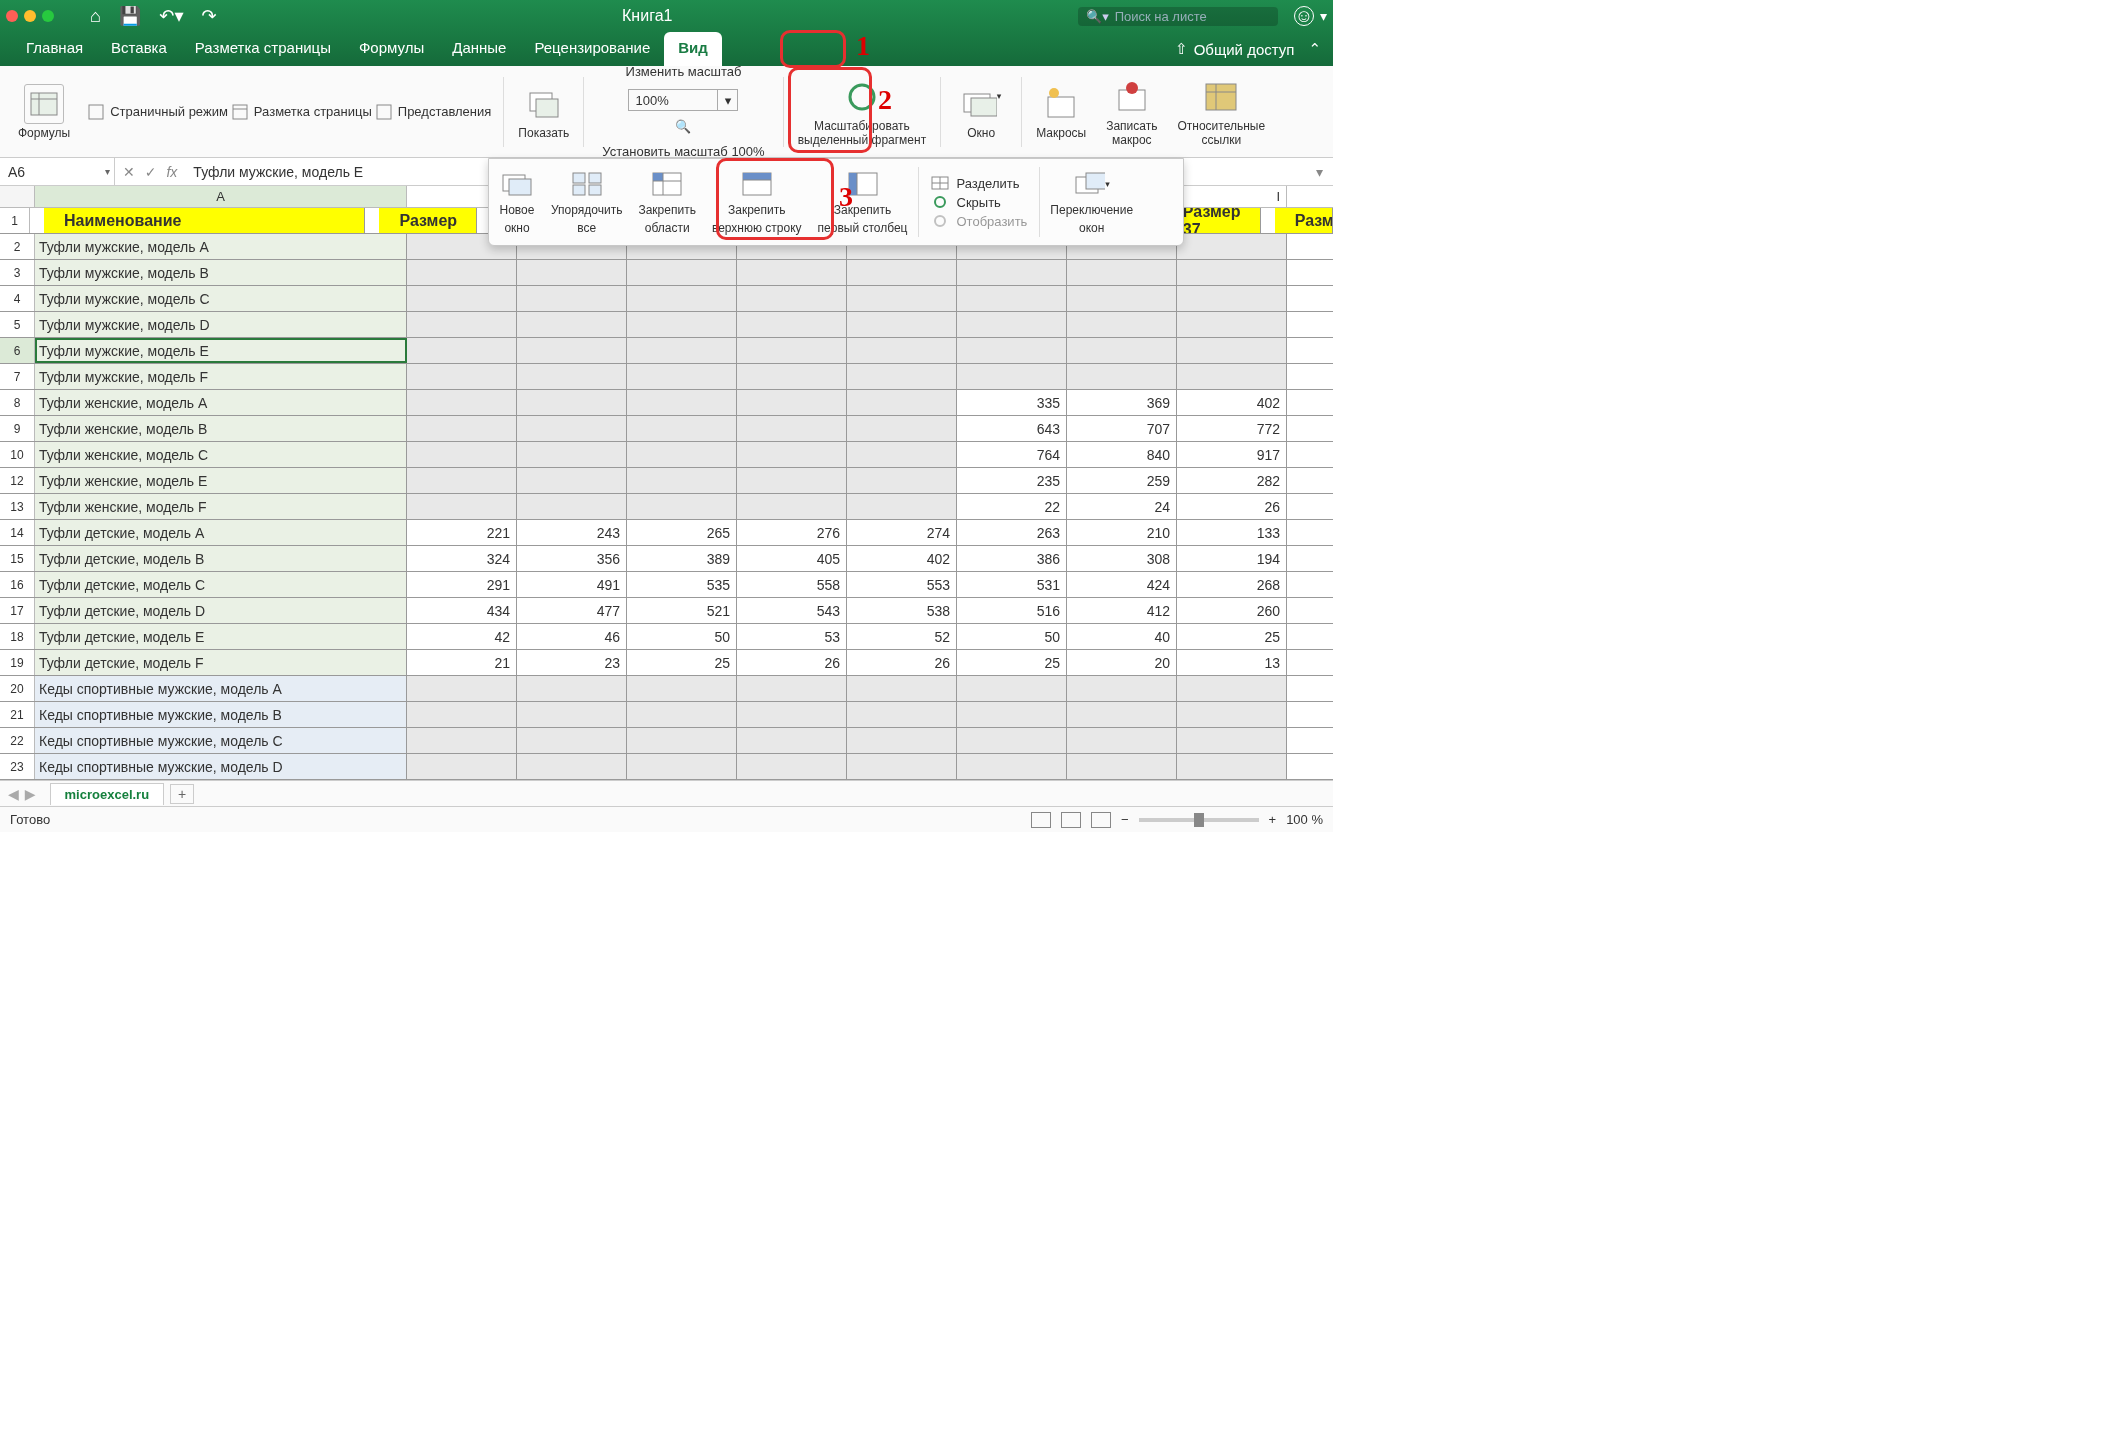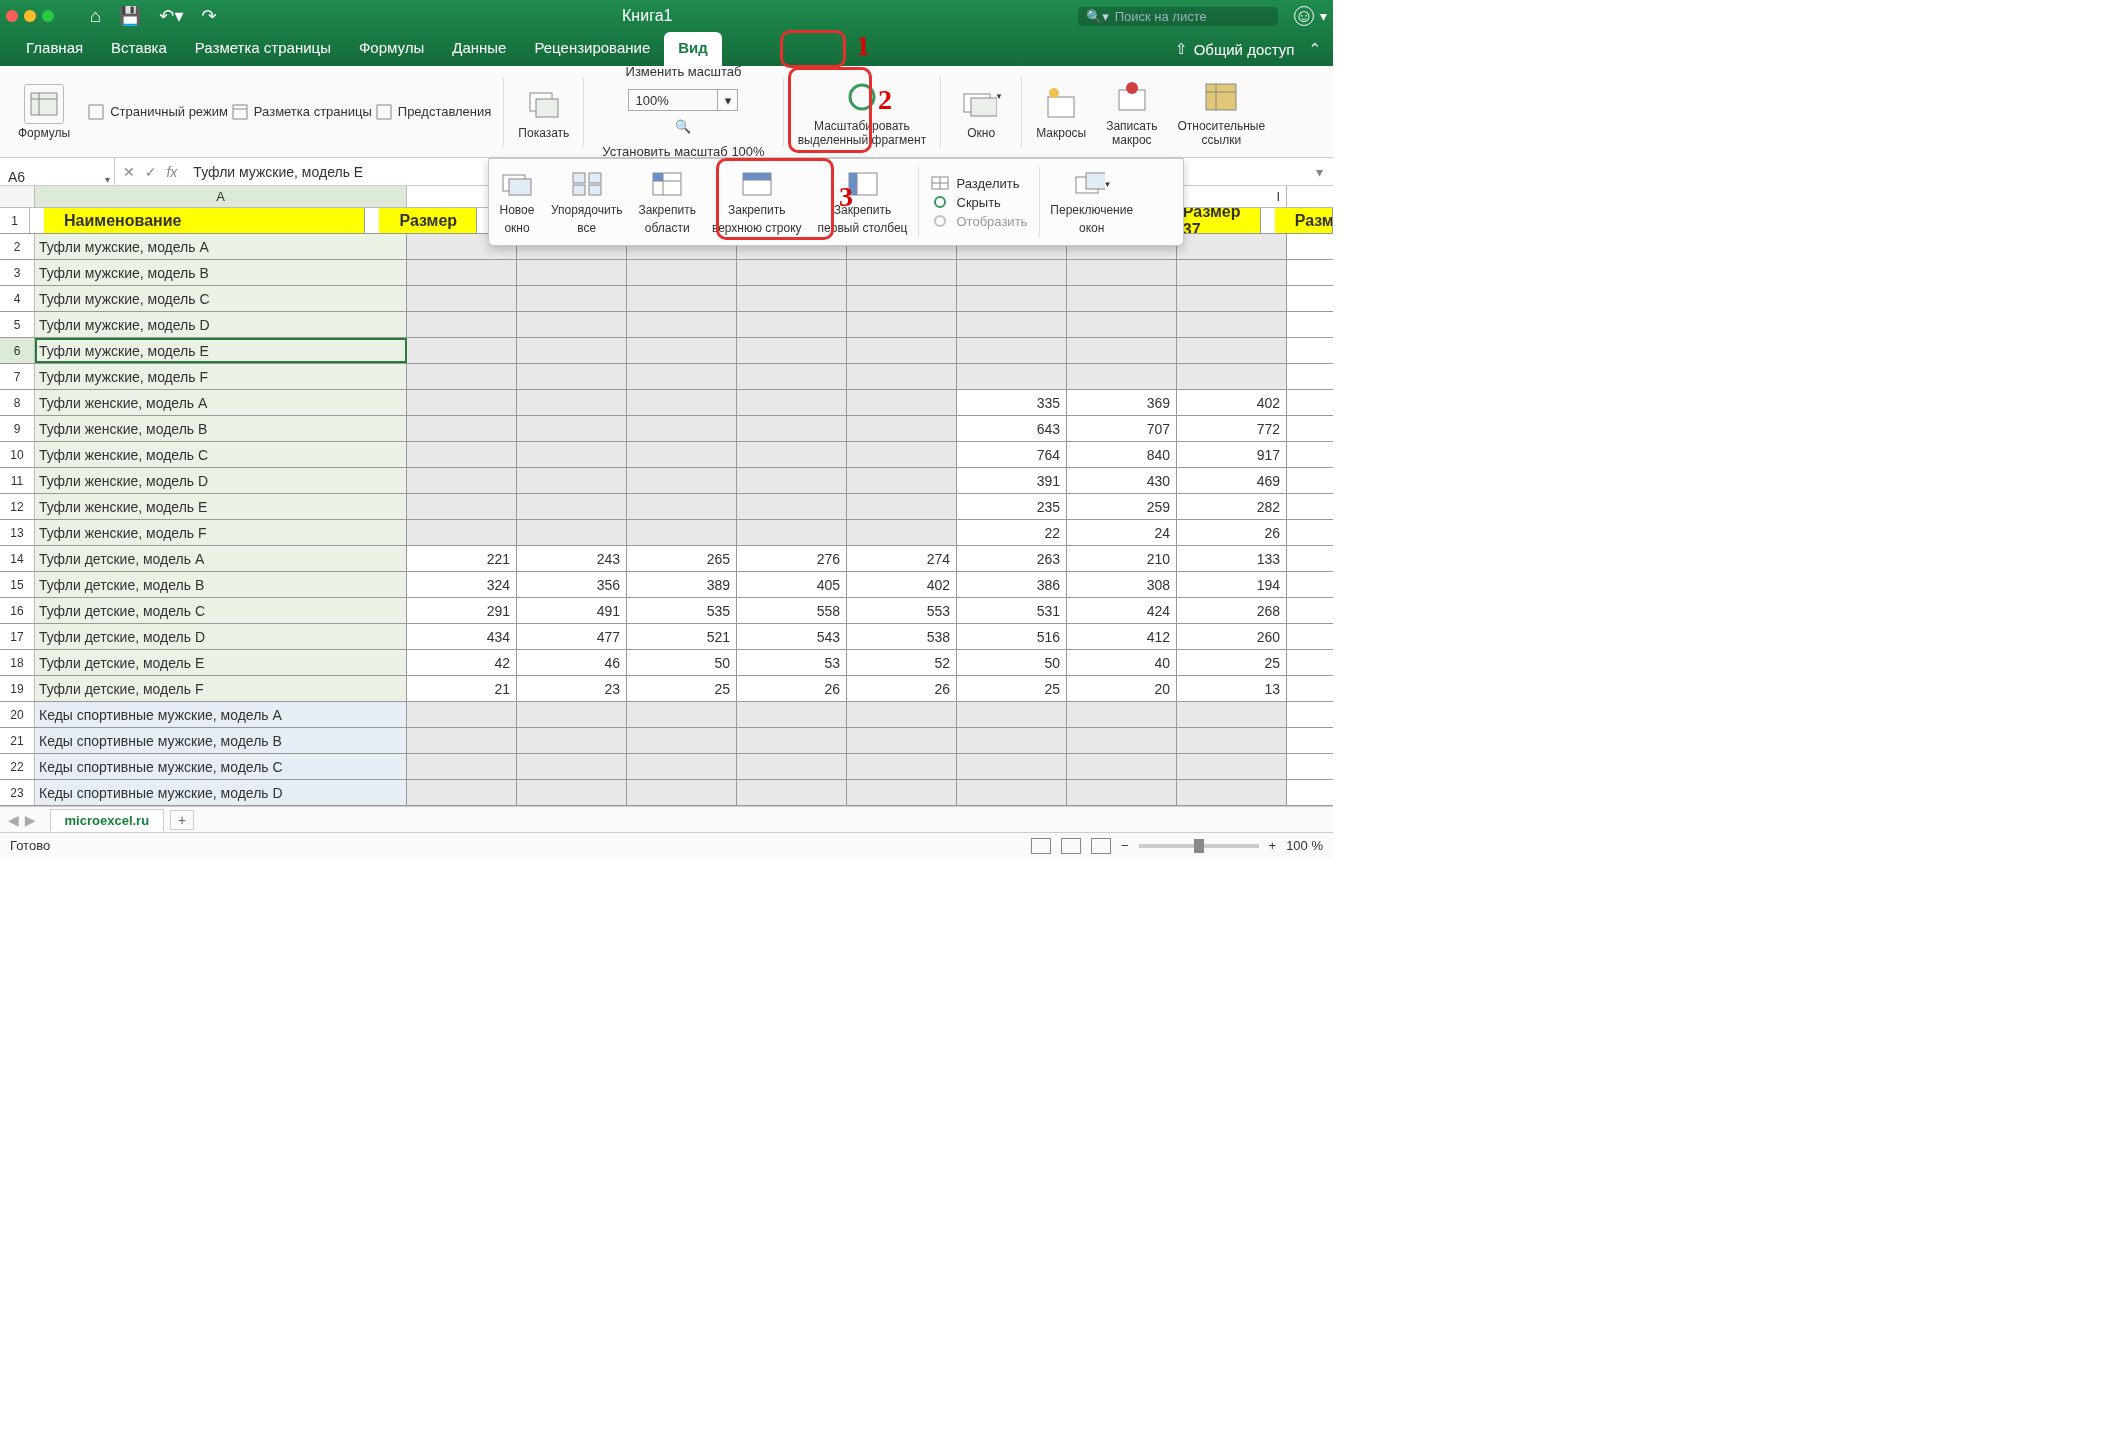--- a/index.html
+++ b/index.html
@@ -22,21 +22,21 @@
 .ribbon-group .big-icon{width:40px;height:40px;display:flex;align-items:center;justify-content:center;border:1px solid #bbb;border-radius:3px;margin-bottom:2px;}
 .ribbon-sep{width:1px;background:#ddd;height:70px;margin:0 4px;}
 .ribbon-list{display:flex;gap:4px;font-size:13px;}
 .ribbon-list .item{display:flex;align-items:center;gap:6px;}
 .ribbon-list .item svg{width:16px;height:16px;}
 .zoom-group{display:flex;flex-direction:column;gap:8px;padding:6px 14px;font-size:13px;}
 .zoom-row{display:flex;align-items:center;gap:10px;flex-direction:column;}
 .zoom-input{border:1px solid #aaa;width:110px;height:22px;display:flex;align-items:center;padding:0 6px;position:relative;}
 .zoom-input .dd{position:absolute;right:0;top:0;bottom:0;width:20px;border-left:1px solid #aaa;display:flex;align-items:center;justify-content:center;}
 .formula-bar{height:28px;border-bottom:1px solid #ccc;display:flex;align-items:center;background:#fff;}
-.name-box{width:115px;height:100%;border-right:1px solid #ccc;display:flex;align-items:flex-end;padding:0 8px;position:relative;}
+.name-box{width:115px;height:100%;border-right:1px solid #ccc;display:flex;align-items:center;padding:0 8px;position:relative;}
 .name-box .dd{position:absolute;right:4px;font-size:10px;color:#666;}
 .fb-btns{display:flex;align-items:center;gap:10px;padding:0 8px;color:#888;}
 .fb-input{flex:1;padding:0 8px;font-size:14px;}
 .grid{overflow:hidden;}
 .col-heads{display:flex;height:22px;border-bottom:1px solid #bbb;background:#fff;}
 .ch-corner{width:35px;border-right:1px solid #bbb;background:#f5f5f5;}
 .ch{border-right:1px solid #bbb;display:flex;align-items:center;justify-content:center;font-size:13px;background:#fff;}
 .ch.sel{background:#dcead7;}
 .row{display:flex;height:26px;border-bottom:1px solid #999;}
 .rh{width:35px;border-right:1px solid #bbb;display:flex;align-items:center;justify-content:center;font-size:12px;background:#fff;}
@@ -462,32 +462,20 @@
         <div class="cell c-b grey-cell"></div>
         <div class="cell c-c grey-cell"></div>
         <div class="cell c-d grey-cell"></div>
         <div class="cell c-e grey-cell"></div>
         <div class="cell c-f grey-cell"></div>
         <div class="cell c-g white-cell">764</div>
         <div class="cell c-h white-cell">840</div>
         <div class="cell c-i white-cell">917</div>
       </div>
       <div class="row">
-        <div class="rh">11</div>
-        <div class="cell c-a green-cell">Туфли женские, модель D</div>
-        <div class="cell c-b grey-cell"></div>
-        <div class="cell c-c grey-cell"></div>
-        <div class="cell c-d grey-cell"></div>
-        <div class="cell c-e grey-cell"></div>
-        <div class="cell c-f grey-cell"></div>
-        <div class="cell c-g white-cell">391</div>
-        <div class="cell c-h white-cell">430</div>
-        <div class="cell c-i white-cell">469</div>
-      </div>
-      <div class="row">
         <div class="rh">12</div>
         <div class="cell c-a green-cell">Туфли женские, модель E</div>
         <div class="cell c-b grey-cell"></div>
         <div class="cell c-c grey-cell"></div>
         <div class="cell c-d grey-cell"></div>
         <div class="cell c-e grey-cell"></div>
         <div class="cell c-f grey-cell"></div>
         <div class="cell c-g white-cell">235</div>
         <div class="cell c-h white-cell">259</div>
         <div class="cell c-i white-cell">282</div>

